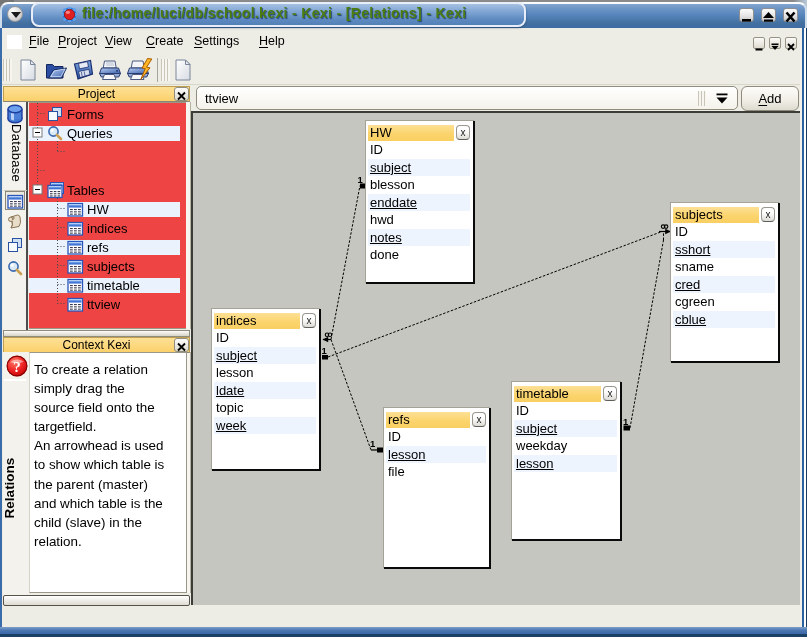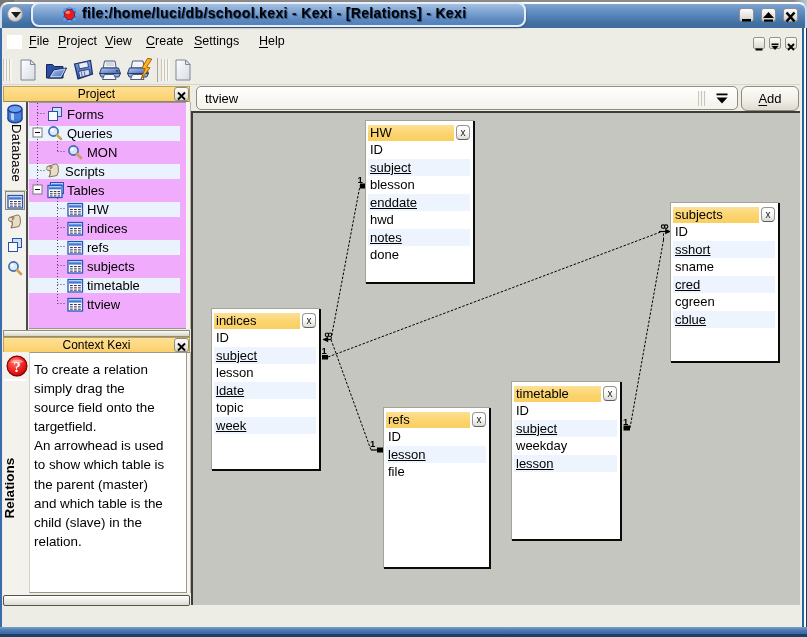--- a/index.html
+++ b/index.html
@@ -11,21 +11,21 @@
 #topdesk { left:0; top:0; width:807px; height:4px; background:#8b8b8b; z-index:0; }
 #corner-tl { left:0; top:0; width:14px; height:14px; background:#757575; z-index:0; }
 #corner-tr { right:0; top:0; width:14px; height:14px; background:linear-gradient(90deg,#8a8a8a,#b9cbdd); z-index:0; }
 #titlebar { left:0; top:2px; width:807px; height:26px;
   background:linear-gradient(180deg,#84a5cf 0%,#6c95c6 20%,#5584bb 48%,#43709f 80%,#3f6ca3 100%);
   border-radius:8px 8px 0 0; border-top:2.5px solid #fafcfe; border-left:2px solid #cfdcec; border-right:2px solid #cfdcec;
   z-index:1; }
 #ttab { left:31px; top:2px; width:495px; height:25px; border-radius:8px;
   background:linear-gradient(180deg,#a5c0e2 0%,#7ca3d2 40%,#5d89bf 75%,#5180b8 100%);
   border:2px solid #e8eef7; box-shadow:0 1px 2px rgba(20,40,80,.5); z-index:2; }
-#ttext { left:82px; top:5px; font-size:14px; font-weight:bold; color:#000000; text-shadow:1px 1px 1px #25477a; z-index:3; white-space:nowrap; letter-spacing:0.35px;}
+#ttext { left:82px; top:5px; font-size:14px; font-weight:bold; color:#4d7c0f; text-shadow:1px 1px 1px #25477a; z-index:3; white-space:nowrap; letter-spacing:0.35px;}
 .tbtn { top:8px; width:15px; height:14px; border-radius:3px;
   background:linear-gradient(180deg,#fdfdfd 0%,#e8e8e8 50%,#c9c9c9 100%);
   border:1px solid #8f8f8f; z-index:3; }
 #menucircle { left:7px; top:6px; width:16px; height:16px; border-radius:50%;
   background:radial-gradient(circle at 35% 30%,#ffffff 0%,#e2e2e2 45%,#b6b6b6 100%);
   border:1px solid #9a9a9a; z-index:3; }
 #menucircle svg { position:absolute; left:2px; top:3px; }
 
 
 #menubar { left:2px; top:28px; width:803px; height:27px; background:#eeede5; z-index:1; }
@@ -55,21 +55,21 @@
   font-size:13px; text-align:center; line-height:23px; color:#000; }
 #addbtn u{ text-underline-offset:2px; }
 
 
 .dockhdr { position:absolute; left:3px; width:187px; height:16px;
   background:linear-gradient(180deg,#fde096 0%,#fcd77c 60%,#fad06a 100%);
   border:1px solid #bfa052; border-bottom-color:#8a8674; font-size:12px; text-align:center; line-height:15px; color:#000; z-index:2;}
 .xbtn { position:absolute; width:15px; height:14px; border-radius:3px;
   background:linear-gradient(180deg,#fdfdfc,#dcd9ce); border:1px solid #8f8c7d; z-index:3; }
 #tabstrip1 { left:3px; top:102px; width:25px; height:228px; background:#f3f2ec; border-right:2px solid #4c4c4c; z-index:2;}
-#tree { left:29px; top:102px; width:158px; height:227px; background:#f0abfc; border:1px solid #9b988a; border-left:none; z-index:1;padding-left:38px; }
+#tree { left:29px; top:102px; width:158px; height:227px; background:#ef4444; border:1px solid #9b988a; border-left:none; z-index:1;padding-left:38px; }
 .trow { position:absolute; left:0; width:151px; height:19px; font-size:13px; color:#000; }
 .trow.alt { background:linear-gradient(180deg,rgba(255,255,255,0) 0 2px, #eaf2fd 2px 17px, rgba(255,255,255,0) 17px); }
 .trow span { position:absolute; top:2px; }
 .ticn16 { position:absolute; top:1px; width:17px; height:17px; }
 #treeborder { left:186px; top:102px; width:5px; height:227px; background:#f6f5ef; border-right:1px solid #b5b2a5; z-index:1;}
 
 #splitter1 { left:3px; top:330px; width:187px; height:7px; background:linear-gradient(180deg,#fbfaf7,#d6d3c8); border:1px solid #8f8c7d; z-index:2;}
 
 #tabstrip2 { left:3px; top:352px; width:26px; height:243px; background:#f3f2ec; z-index:2;}
 #helpbody { left:29px; top:352px; width:158px; height:241px; background:#fff; border:1px solid #9b988a; border-left:1px solid #d5d2c7; z-index:2;
@@ -342,32 +342,20 @@
         <use href="#forms16"></use>
       </svg>
       <span style="left:38px;">Forms</span>
     </div>
   <div class="trow alt" style="top:21px;">
       <svg class="ticn16" style="left:18px;" width="17" height="17">
         <use href="#mag16"></use>
       </svg>
       <span style="left:38px;">Queries</span>
     </div>
-  <div class="trow" style="top:40px;">
-      <svg class="ticn16" style="left:38px;" width="17" height="17">
-        <use href="#mag16"></use>
-      </svg>
-      <span style="left:58px;">MON</span>
-    </div>
-  <div class="trow alt" style="top:59px;">
-      <svg class="ticn16" style="left:16px;" width="17" height="17">
-        <use href="#scroll16"></use>
-      </svg>
-      <span style="left:36px;">Scripts</span>
-    </div>
   <div class="trow" style="top:78px;">
       <svg class="ticn16" style="left:18px;" width="18" height="17">
         <use href="#tables16"></use>
       </svg>
       <span style="left:38px;">Tables</span>
     </div>
   <div class="trow alt" style="top:97px;">
       <svg class="ticn16" style="left:38px;" width="17" height="17">
         <use href="#table16"></use>
       </svg>

